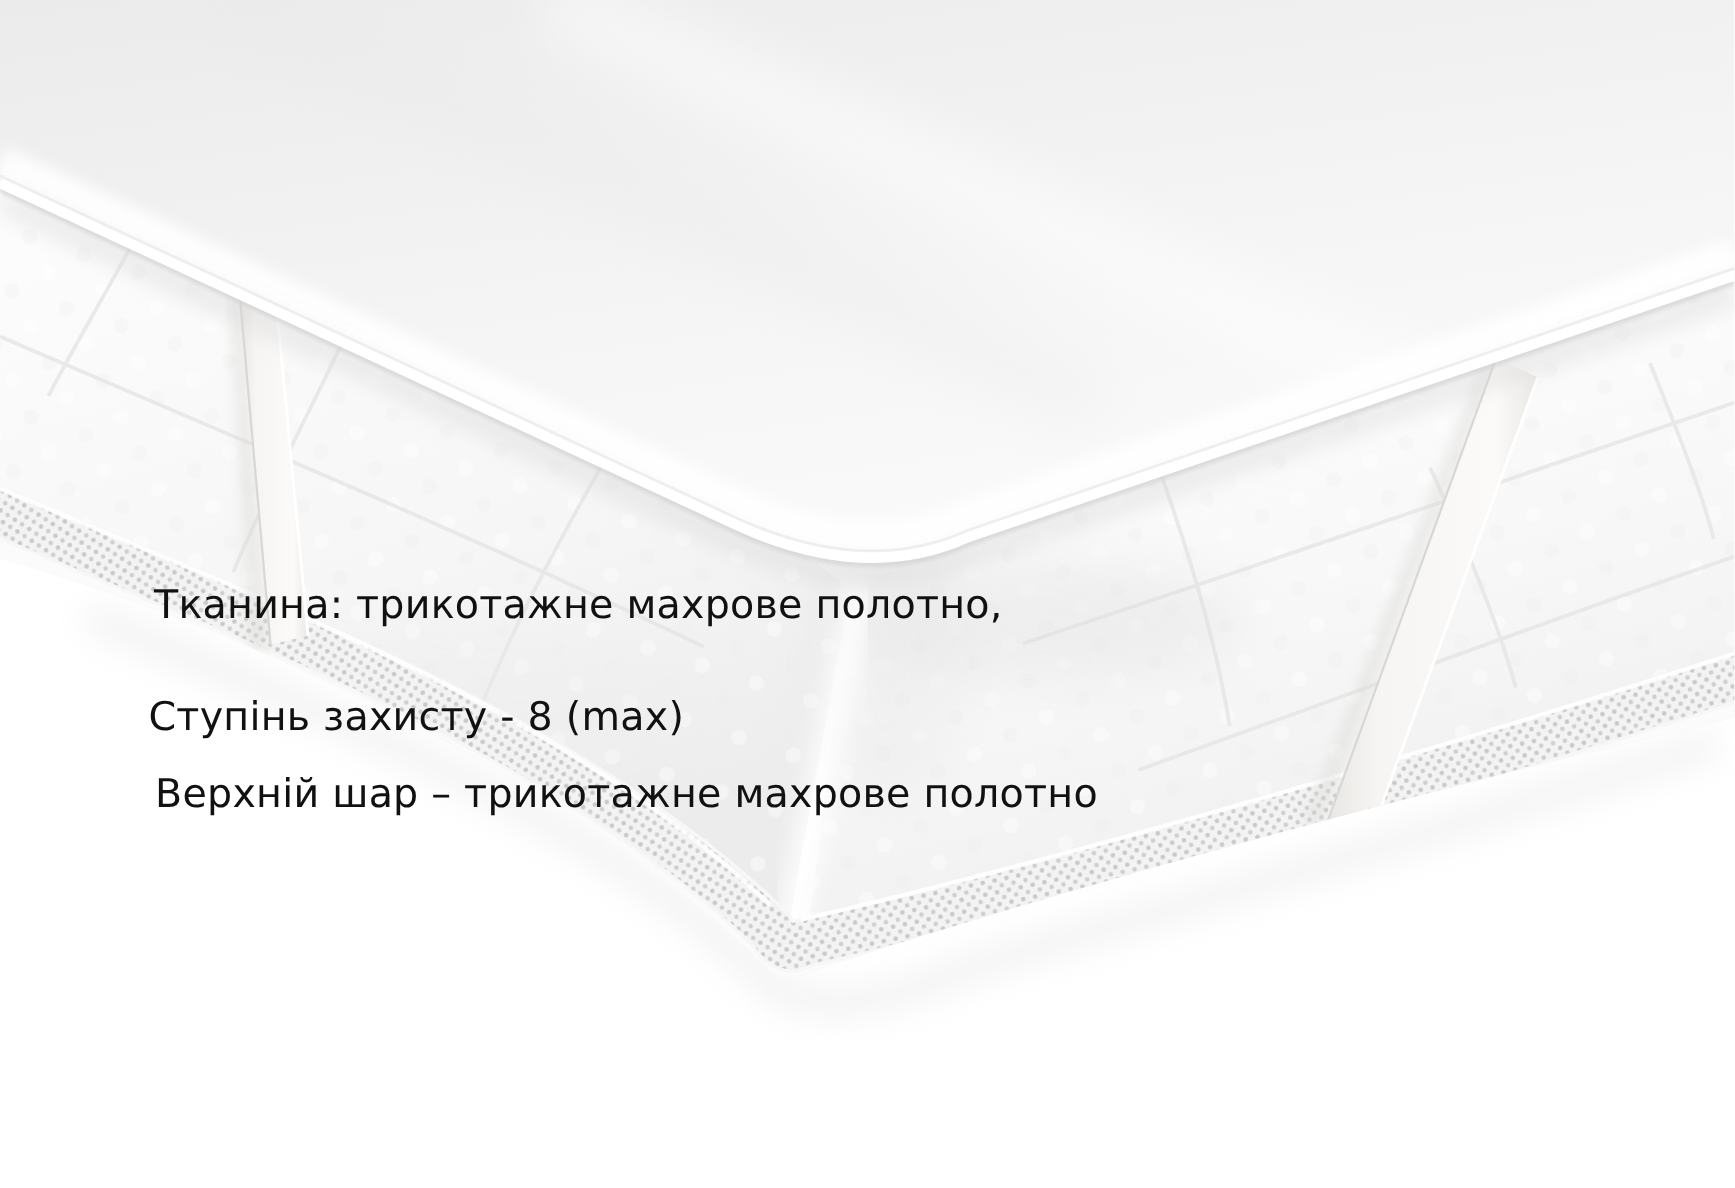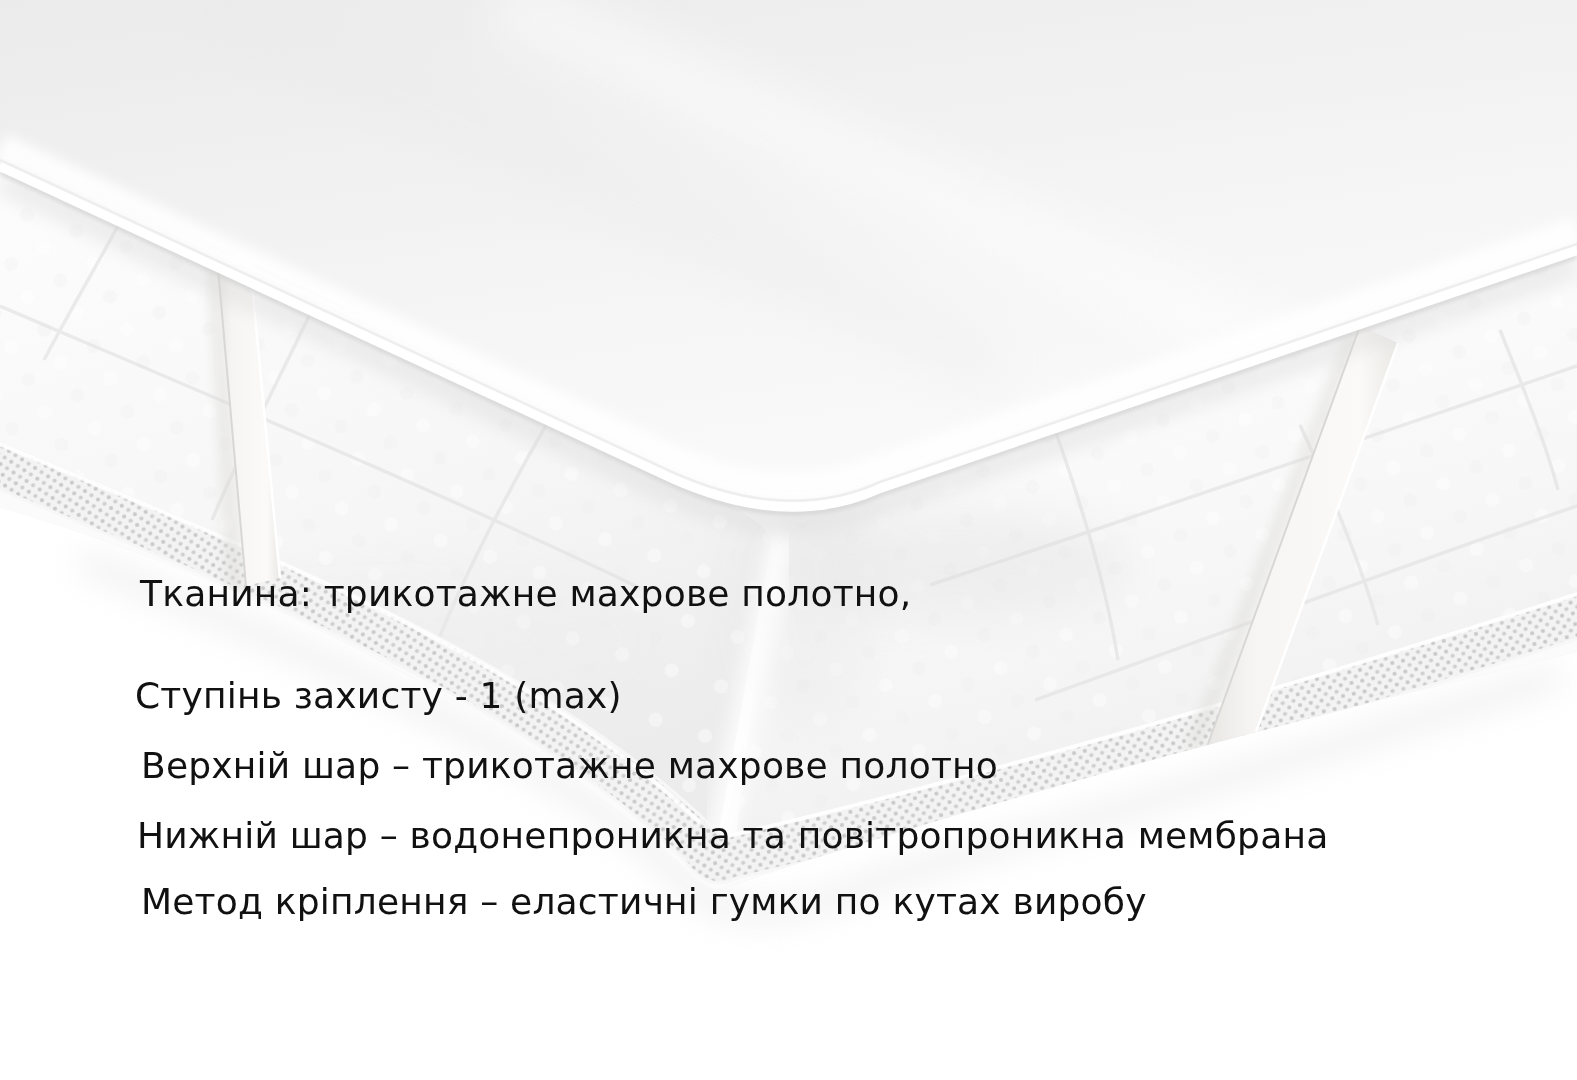--- a/index.html
+++ b/index.html
@@ -8,21 +8,20 @@
   .overlay{position:absolute;left:0;top:0;width:100%;height:100%;}
   .spec{
     position:absolute;
     font-family:"DejaVu Sans","Liberation Sans",sans-serif;
     font-weight:500;
     font-size:36px;
     line-height:44px;
     letter-spacing:.2px;
     color:#111111;
     white-space:nowrap;
-    margin-top:43px;
   }
   .l1{left:140px;top:529px;}
   .l2{left:130px;top:577px;}
   .l3{left:135px;top:631px;}
   .l4{left:141px;top:701px;}
   .l5{left:137px;top:771px;}
   .l6{left:141px;top:837px;}
   .l7{left:128px;top:901px;}
 </style>
 </head>
@@ -154,19 +153,17 @@
         <path d="M 0,166 L 672,478 Q 788,530 880,488 L 1577,250" transform="translate(0,16)" stroke="#d7d7d7" stroke-width="18" filter="url(#b10)" opacity="0.55"></path>
         <path d="M 0,166 L 672,478 Q 788,530 880,488 L 1577,250" transform="translate(0,6)" stroke="#cfcfcf" stroke-width="5" filter="url(#b2)" opacity="0.8"></path>
         <path d="M 0,166 L 672,478 Q 788,530 880,488 L 1577,250" stroke="#ffffff" stroke-width="10"></path>
         <path d="M 0,166 L 672,478 Q 788,530 880,488 L 1577,250" transform="translate(0,-6)" stroke="#ececec" stroke-width="2.5" opacity="0.9"></path>
       </g>
     </g>
   </svg>
 
   <div class="overlay">
     <div class="spec l1">Тканина: трикотажне махрове полотно,</div>
-    <div class="spec l3">Ступінь захисту - 1 (max)</div>
+    <div class="spec l3">Ступінь захисту - 8 (max)</div>
     <div class="spec l4">Верхній шар – трикотажне махрове полотно</div>
-    <div class="spec l5">Нижній шар – водонепроникна та повітропроникна мембрана</div>
-    <div class="spec l6">Метод кріплення – еластичні гумки по кутах виробу</div>
   </div>
 
 </div>
 
 </body></html>

